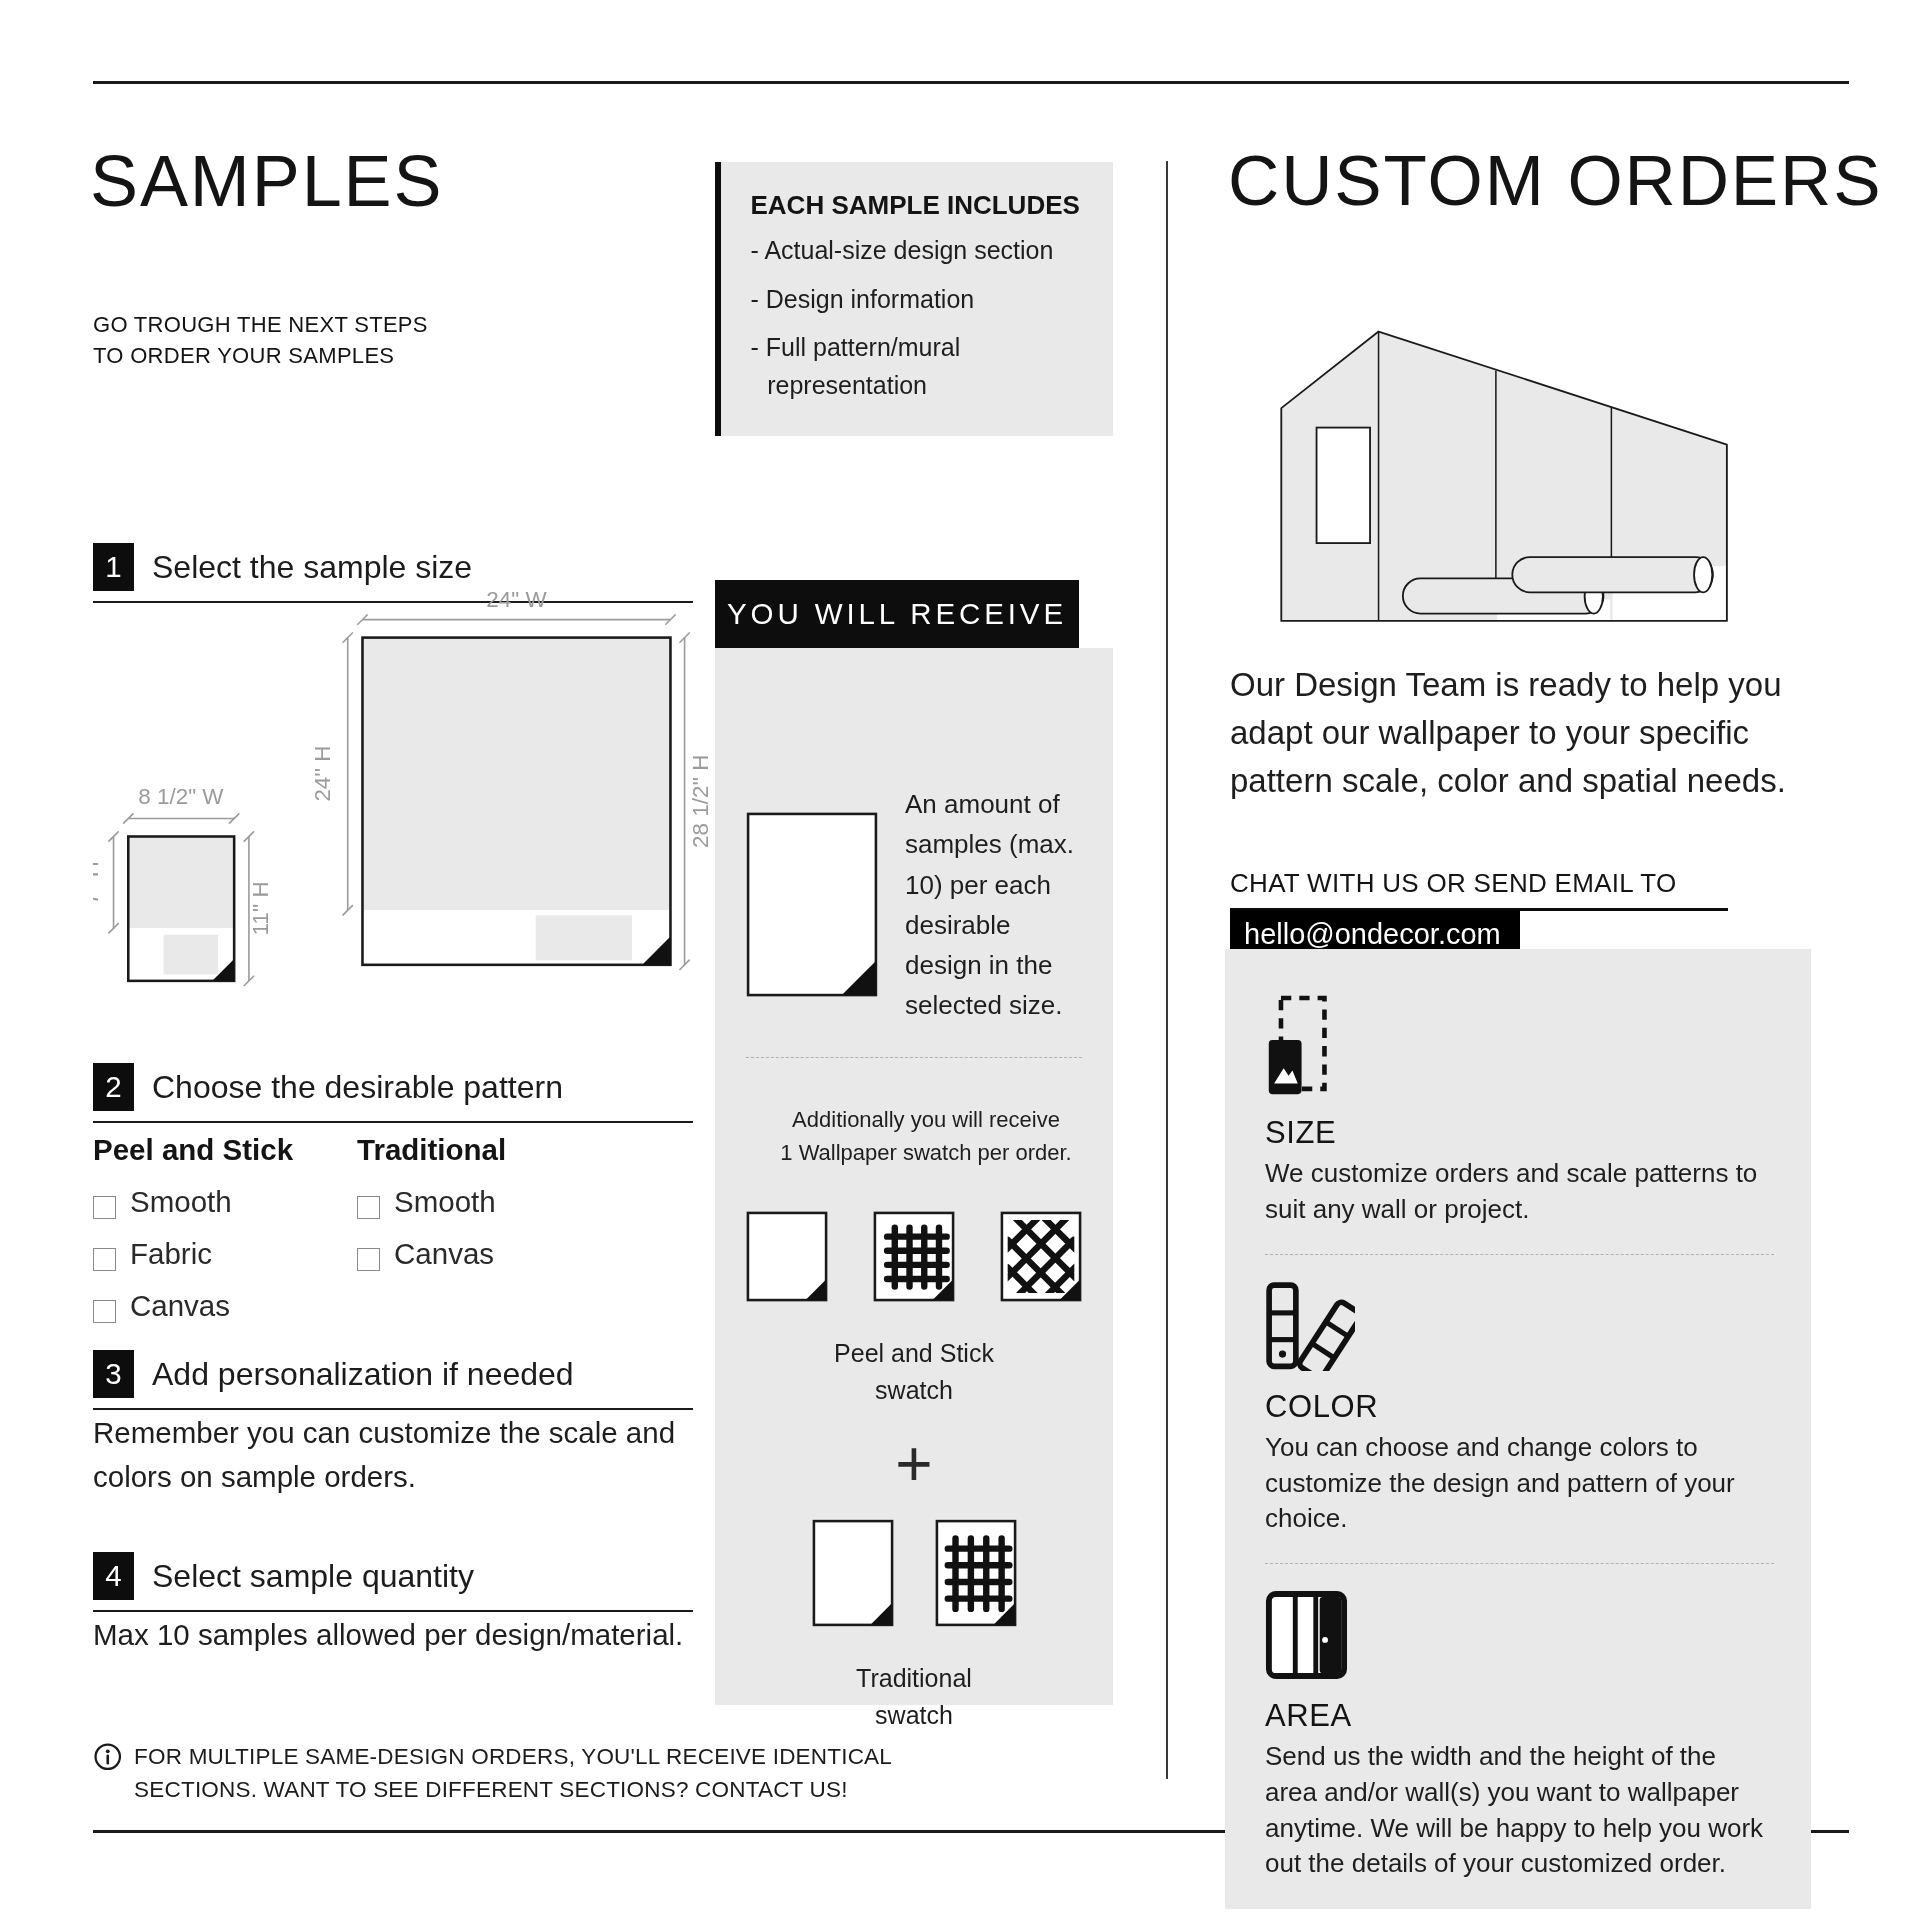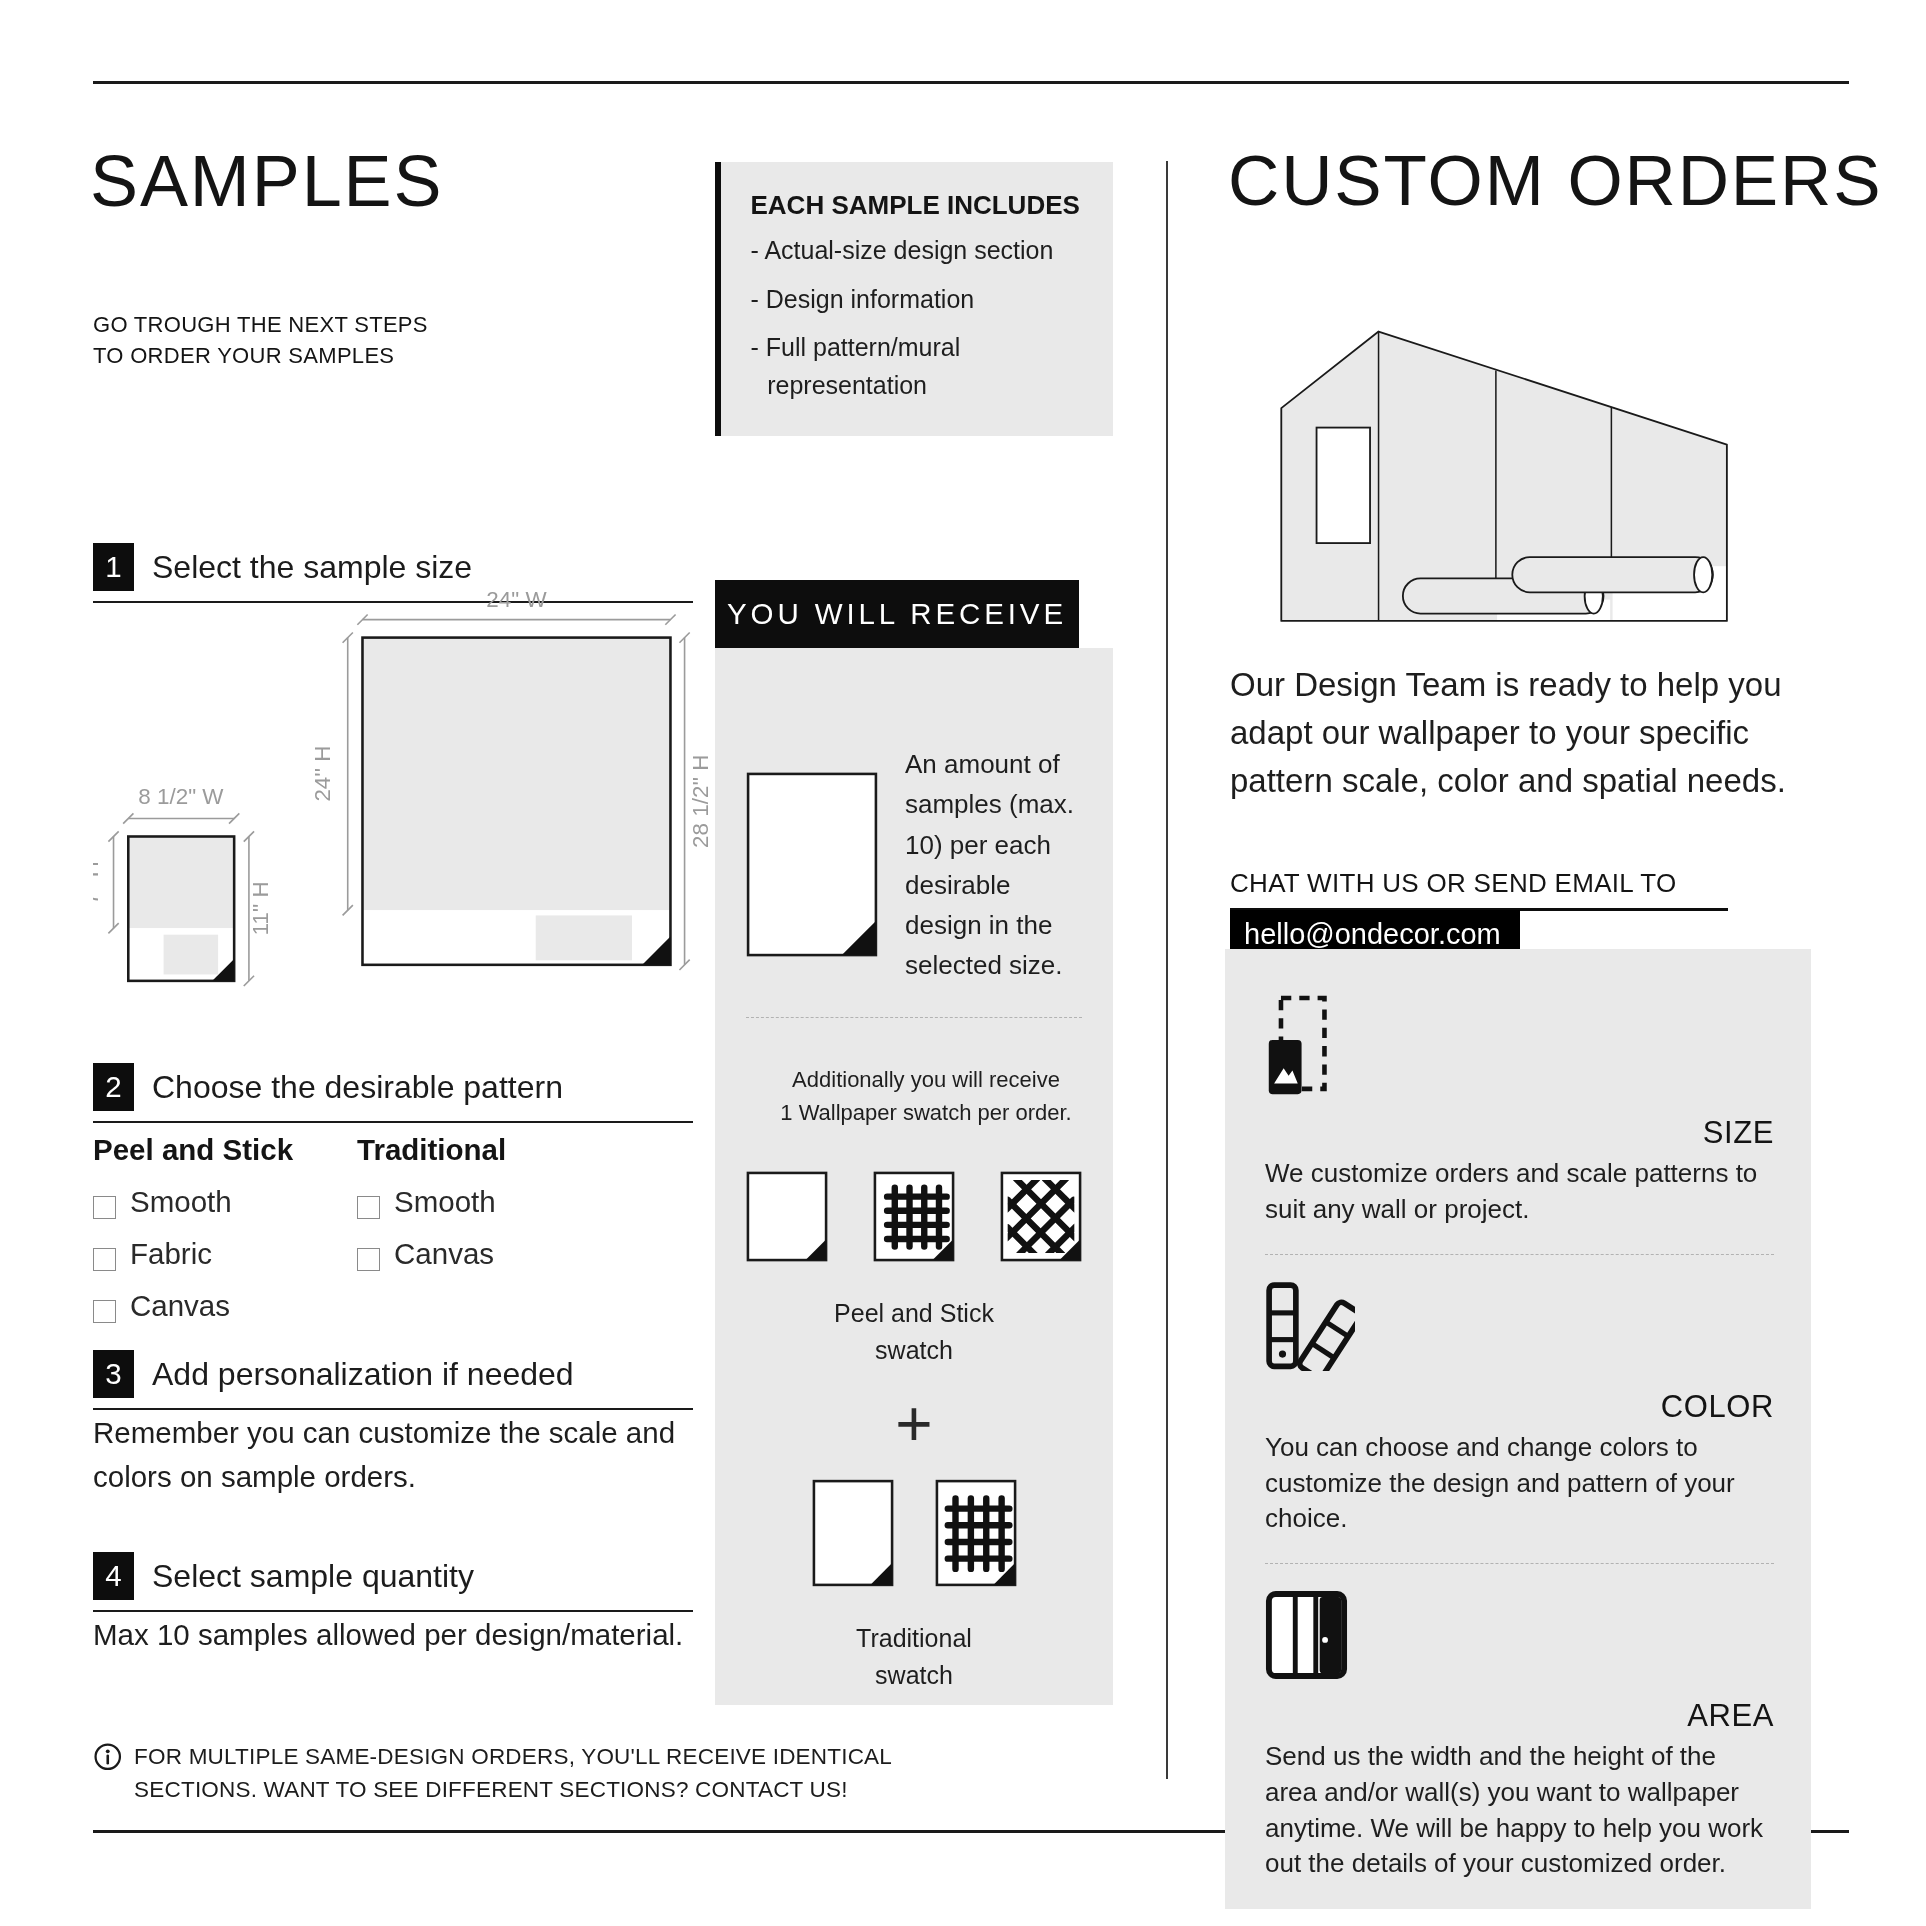--- a/index.html
+++ b/index.html
@@ -38,40 +38,40 @@
 
   
   .includes-box { position:absolute; left:715px; top:162px; width:398px; background:#e9e9e9; border-left:6.4px solid #0d0d0d; padding:28px 24.4px 32px 29.5px; }
   .includes-title { font-size:26px; font-weight:700; color:#141414; }
   .includes-item { font-size:25px; line-height:1.52; margin-top:10.3px; color:#1e1e1e; padding-left:16.7px; text-indent:-16.7px; }
   .includes-item:first-of-type { margin-top:15.4px; }
 
   .receive-header { position:absolute; left:715px; top:580px; width:364px; height:68px; background:#0d0d0d; color:#fff;
     font-size:29.5px; letter-spacing:3.9px; display:flex; align-items:center; justify-content:center; font-weight:400; }
   .receive-body { position:absolute; left:715px; top:648px; width:398px; height:1057px; background:#e9e9e9; padding:96px 31px 0; }
-  .amount-row { display:flex; align-items:center; gap:27px; }
+  .amount-row { display:flex; align-items:center; gap:27px;margin-top:40px; }
   .amount-text { font-size:26px; line-height:1.55; color:#1e1e1e; width:212px; }
   .receive-divider { border-top:1.9px dashed #b2b2b2; margin-top:31px; }
   .additional { margin:45px auto 0; width:360px; text-align:center; font-size:22px; line-height:1.5; color:#1e1e1e; }
   .swatch-row { margin-top:42px; display:flex; justify-content:center; gap:45px; }
   .swatch-label { margin-top:33px; text-align:center; font-size:25px; line-height:1.5; color:#1e1e1e; }
   .plus-sign { margin-top:22px; text-align:center; font-size:64px; font-weight:100; color:#2a2a2a; line-height:1; }
   .swatch-row2 { margin-top:23px; display:flex; justify-content:center; gap:41px; }
 
   
   .custom-title { position:absolute; left:1228px; top:140px; font-size:71px; font-weight:400; letter-spacing:1.9px; color:#141414; }
   .house-svg { position:absolute; left:1274px; top:321px; }
   .custom-paragraph { position:absolute; left:1230px; top:661px; width:610px; font-size:33px; line-height:1.45; color:#1e1e1e; }
   .chat-label { position:absolute; left:1230px; top:868px; font-size:26px; letter-spacing:0.3px; color:#141414; }
   .chat-line { position:absolute; left:1230px; top:908px; width:498px; height:2.6px; background:#0d0d0d; }
   .email-chip { position:absolute; left:1230px; top:910px; background:#000; color:#fff; font-size:29px; padding:7.7px 19px 10.3px 14px; display:inline-block; }
 
   .features-panel { position:absolute; left:1225px; top:949px; width:586px; min-height:830px; background:#e9e9e9; padding:46px 37px 27px 40px; }
   .feature .f-icon { margin-bottom:15.4px; }
-  .f-heading { font-size:31px; letter-spacing:0.6px; color:#141414; margin-bottom:5.1px; font-weight:400;text-align:right; }
+  .f-heading { font-size:31px; letter-spacing:0.6px; color:#141414; margin-bottom:5.1px; font-weight:400; }
   .f-text { font-size:26px; line-height:1.38; color:#1e1e1e; }
   .feature-divider { border-top:1.9px dashed #b2b2b2; margin:26px 0; }
 </style>
 </head>
 <body>
 
 <div class="page">
 
   <div class="rule top-rule"></div>
   <div class="rule bottom-rule"></div>

